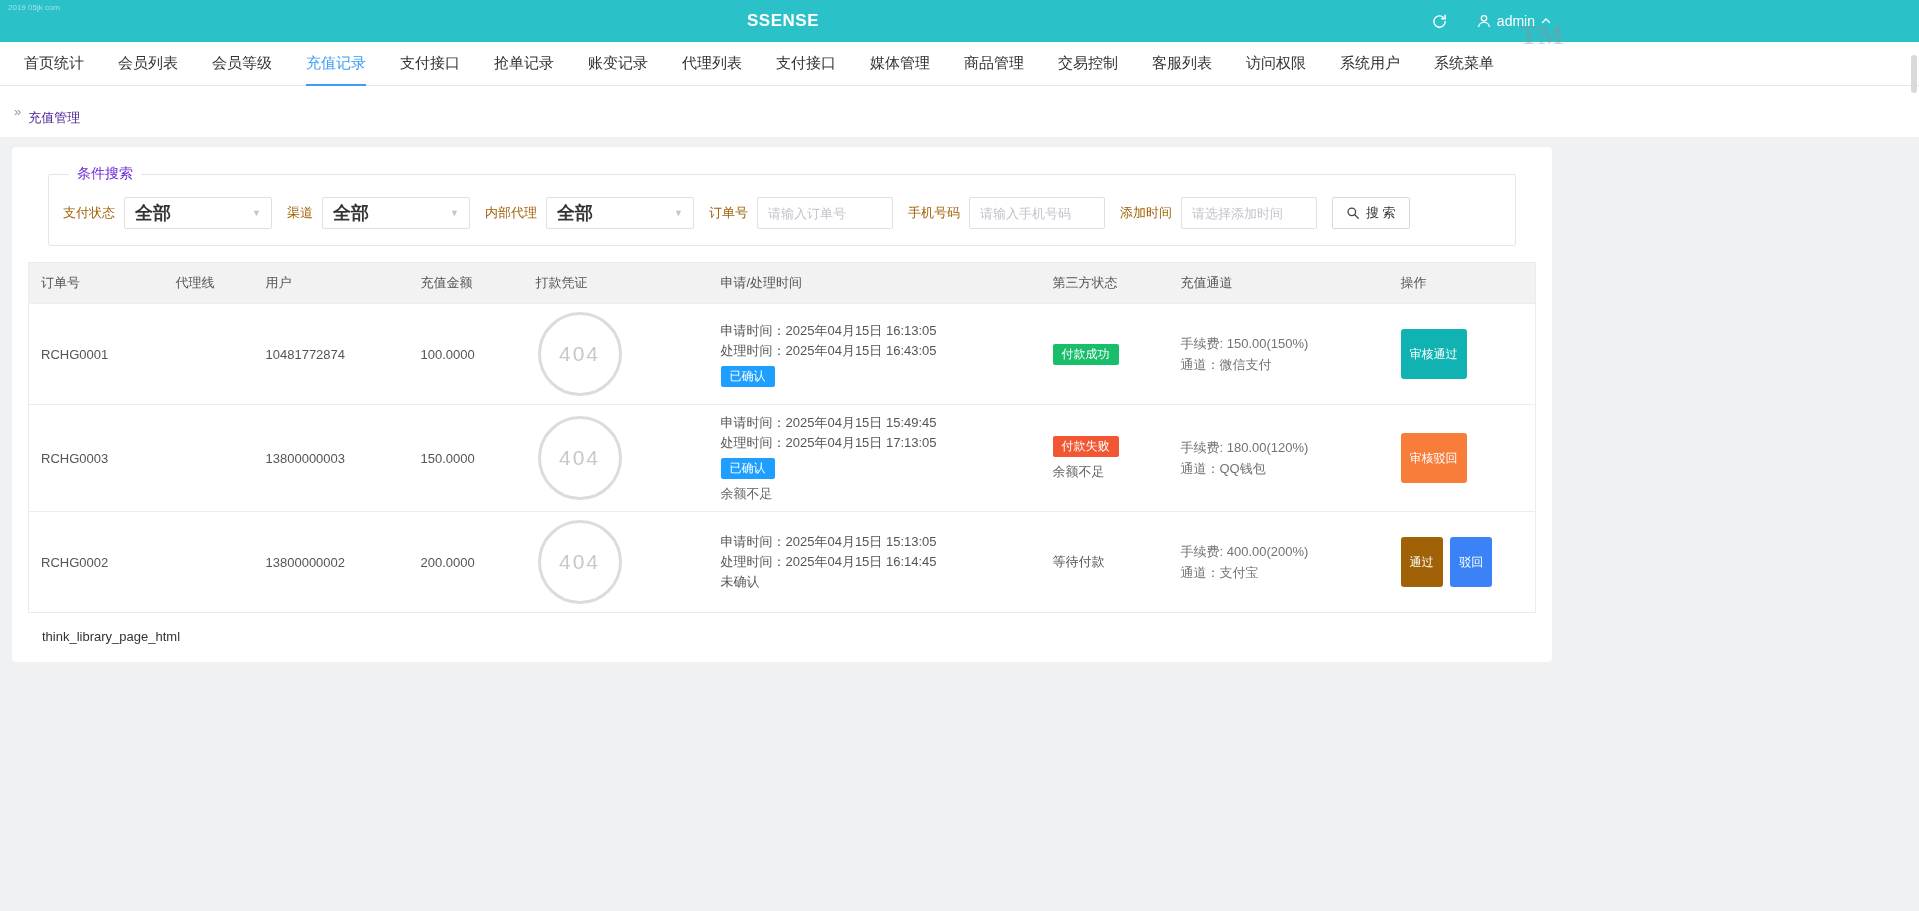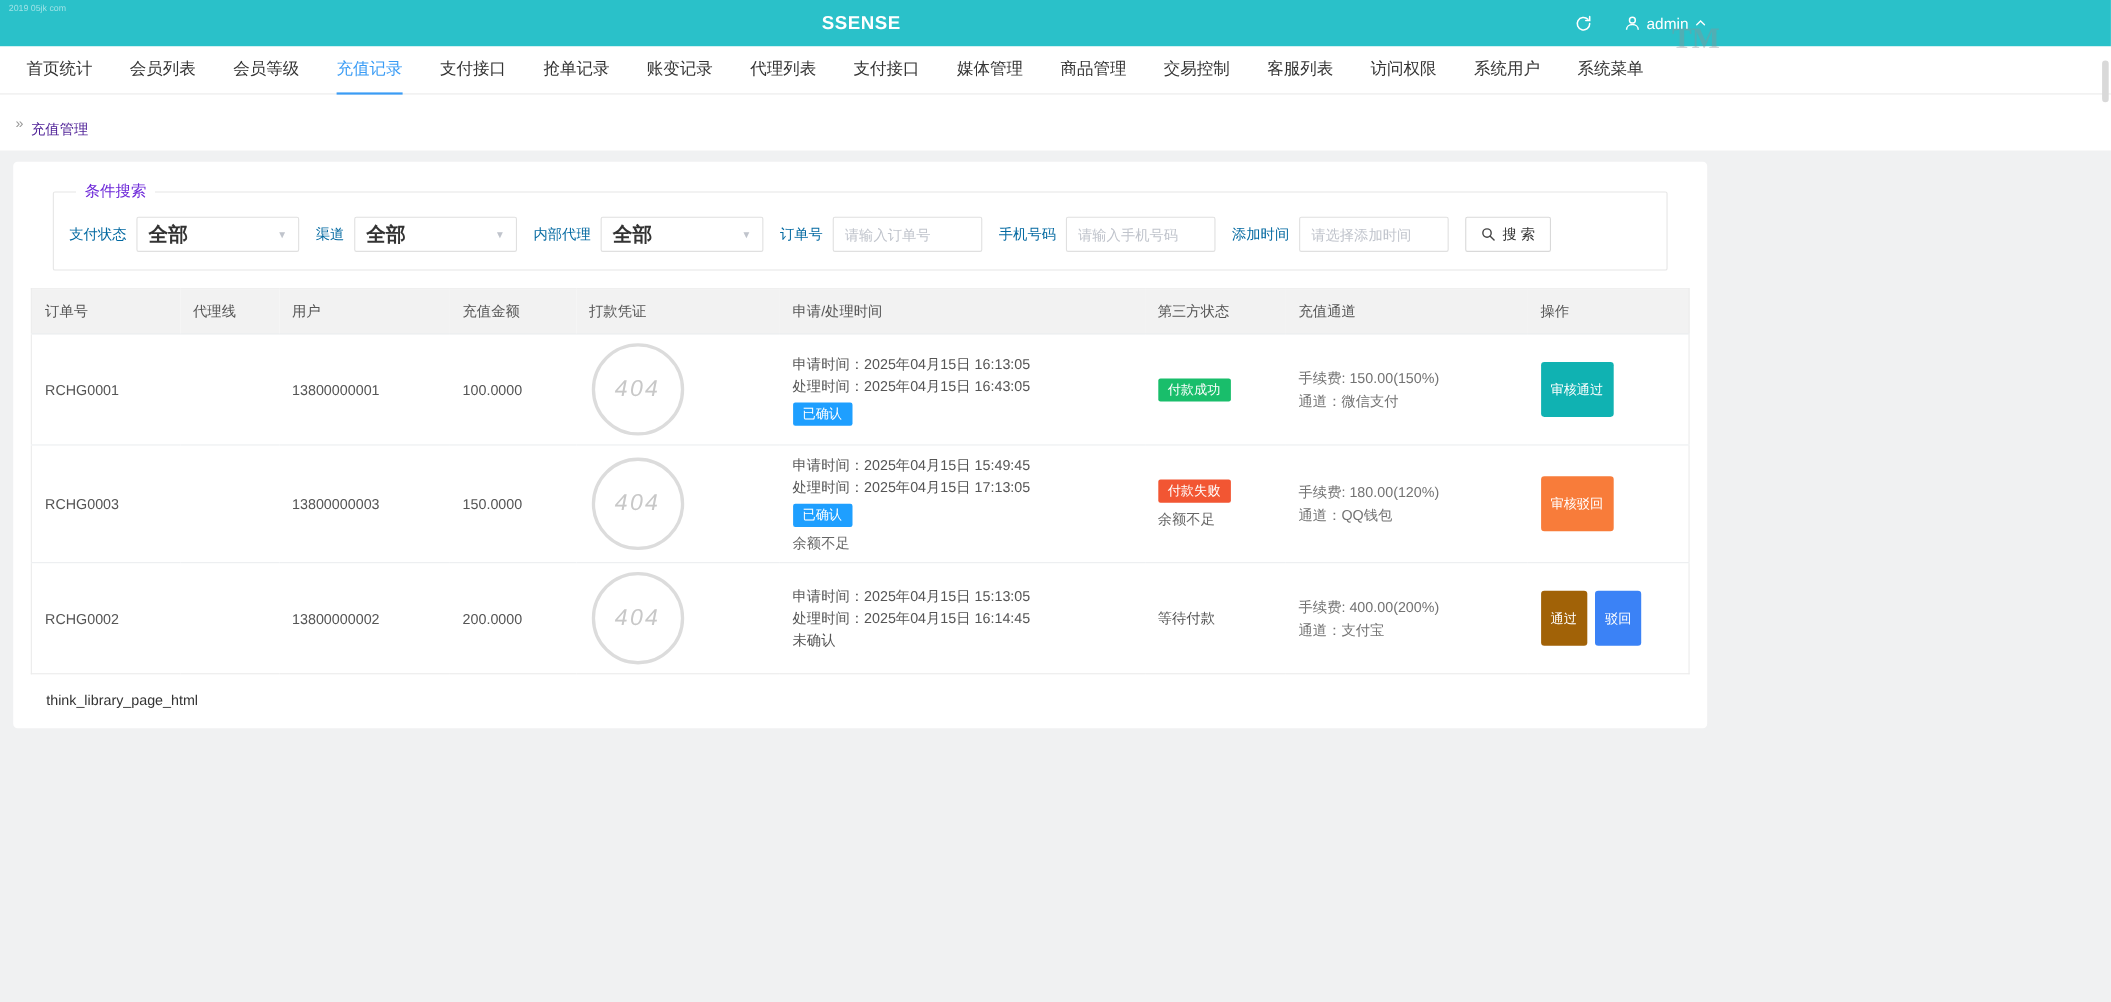--- a/index.html
+++ b/index.html
@@ -58,21 +58,21 @@
   }
 
   
   fieldset.search-box {
     border:1px solid #e6e6e6; border-radius:2px;
     margin:2px 20px 0; padding:6px 14px 16px;
   }
   fieldset.search-box legend { font-size:14px; color:#6d28d9; padding:0 8px; margin-left:6px; }
   .filters { display:flex; align-items:center; gap:15px; margin-top:8px; flex-wrap:nowrap; }
   .fgroup { display:flex; align-items:center; }
-  .flabel { font-size:13px; color:#0369a1; margin-right:9px; white-space:nowrap; }
+  .flabel { font-size:13px; color:#a16207; margin-right:9px; white-space:nowrap; }
   .fselect {
     width:148px; height:32px; border:1px solid #e0e0e0; border-radius:2px; background:#fff;
     display:flex; align-items:center; justify-content:space-between; padding:0 10px; cursor:pointer;
   }
   .fselect .val { font-size:18px; font-weight:bold; color:#333; }
   .fselect .chev { font-size:9px; color:#c0c4cc; }
   .finput {
     width:136px; height:32px; border:1px solid #e0e0e0; border-radius:2px;
     padding:0 10px; font-size:13px; color:#333; outline:none;
     font-family:"Liberation Sans","DejaVu Sans",sans-serif;
@@ -93,21 +93,20 @@
   table.data td {
     padding:8px 12px; font-size:13px; color:#555; vertical-align:middle;
     border-top:1px solid #ebeef0;
   }
   .amount { color:#f25555; }
   .proof-404 {
     width:84px; height:84px; border:3px solid #dcdcdc; border-radius:50%;
     display:flex; align-items:center; justify-content:center;
     color:#c8c8c8; font-size:21px; letter-spacing:2px; margin-left:2px; cursor:pointer;
     background:#fff;
-    font-style:italic;
   }
   .tline { line-height:20px; color:#555; }
   .badge {
     display:inline-block; color:#fff; font-size:12px; padding:3px 9px;
     border-radius:2px; margin-top:5px; line-height:15px;
   }
   .badge-blue  { background:#1e9fff; }
   .badge-green { background:#19be6b; margin-top:0; }
   .badge-red   { background:#f25633; margin-top:0; }
   .cell-note { color:#666; margin-top:6px; line-height:18px; }
@@ -267,21 +266,21 @@
           <th>第三方状态</th>
           <th>充值通道</th>
           <th>操作</th>
         </tr>
       </thead>
       <tbody>
 
         <tr>
           <td>RCHG0001</td>
           <td></td>
-          <td>13800000001</td>
+          <td>10481772874</td>
           <td class="amount">100.0000</td>
           <td>
             <div class="proof-404">404</div>
           </td>
           <td>
             <div class="tline">申请时间：2025年04月15日 16:13:05</div>
             <div class="tline">处理时间：2025年04月15日 16:43:05</div>
             <span class="badge badge-blue">已确认</span>
           </td>
           <td>

